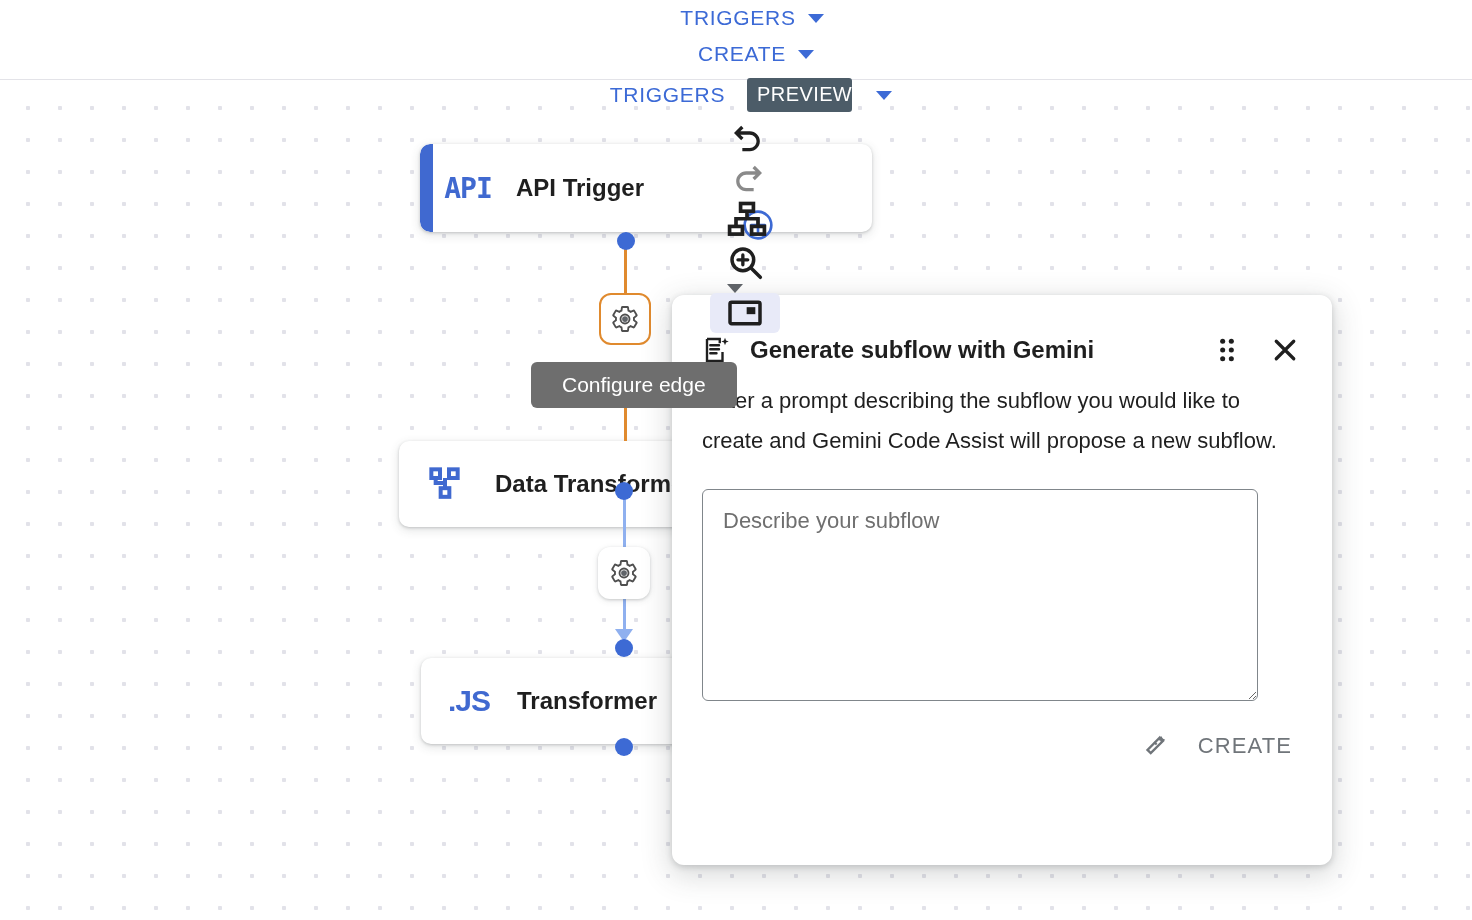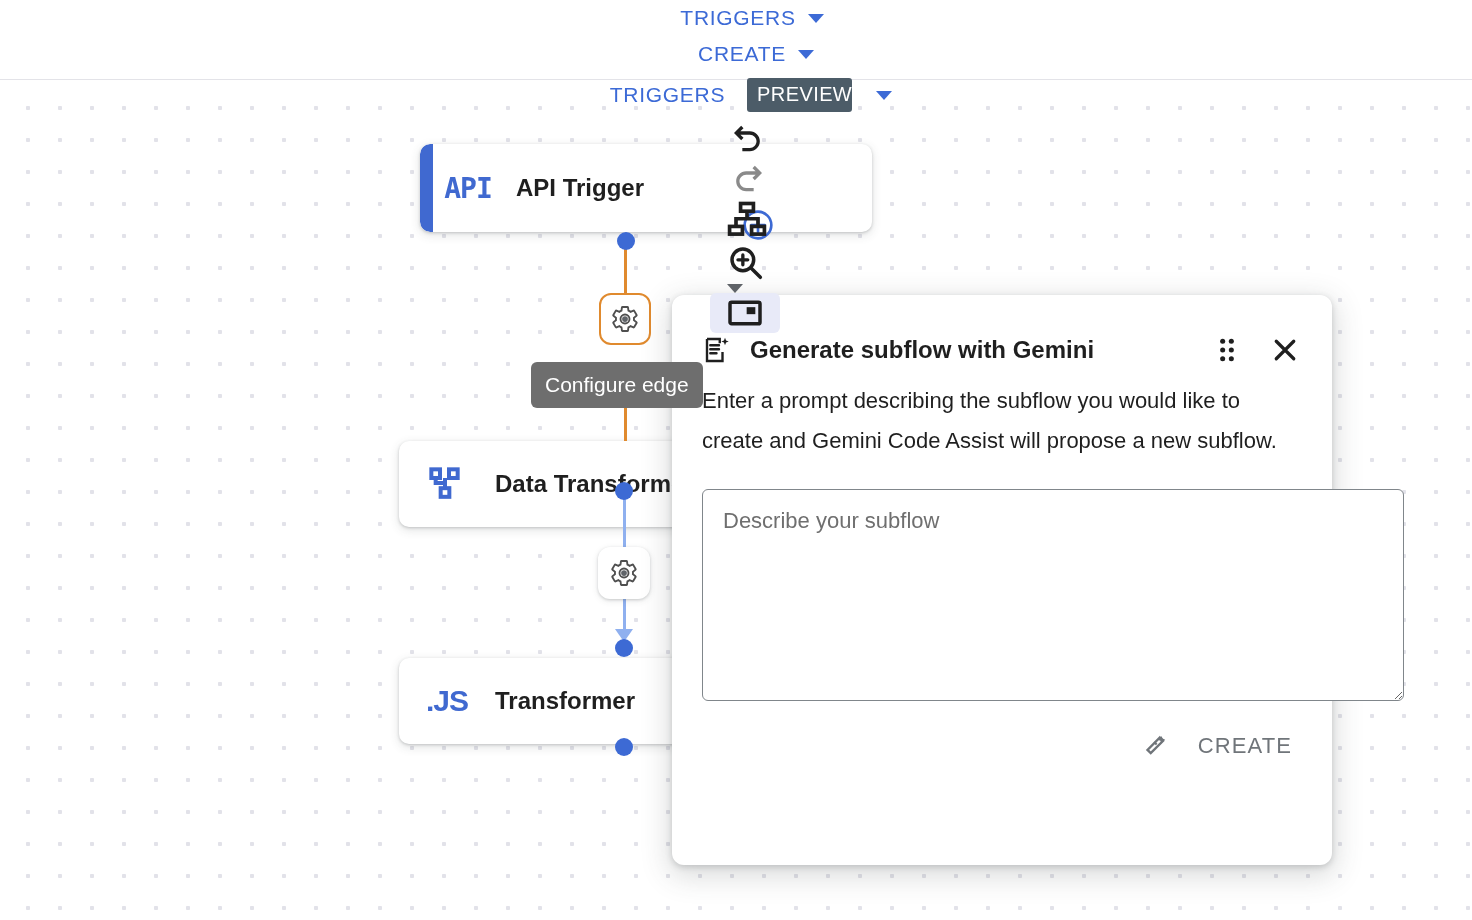--- a/index.html
+++ b/index.html
@@ -162,21 +162,21 @@
     width: 32px; height: 32px;
     z-index: 9; cursor: pointer;
   }
 
   
   .tooltip {
     position: absolute;
     background: #6e6e6e;
     color: #ffffff;
     font-size: 21px;
-    padding: 11px 14px;
+    padding: 11px 31px;
     border-radius: 6px;
     white-space: nowrap;
     z-index: 25;
   }
 
   
   .dialog {
     position: absolute;
     background: #ffffff;
     border-radius: 12px;
@@ -203,21 +203,21 @@
   }
   .dlg-desc {
     font-size: 22px;
     line-height: 40px;
     color: #1f1f1f;
     margin: 0;
     max-width: 586px;
   }
   .dlg-textarea {
     display: block;
-    width: 702px;
+    width: 556px;
     height: 212px;
     margin-top: 28px;
     border: 1.6px solid #80868b;
     border-radius: 6px;
     font-family: "Liberation Sans", sans-serif;
     font-size: 22px;
     color: #1f1f1f;
     padding: 18px 20px;
     resize: vertical;
     outline: none;
@@ -371,21 +371,21 @@
 
     <div class="gear-chip plain" style="left:598px; top:466px;">
       <svg width="30" height="30" viewBox="0 0 24 24">
         <path d="M19.14 12.94a7.07 7.07 0 000-1.88l2.03-1.58a.5.5 0 00.12-.64l-1.92-3.32a.5.5 0 00-.61-.22l-2.39.96a7.02 7.02 0 00-1.62-.94l-.36-2.54a.5.5 0 00-.5-.42h-3.84a.5.5 0 00-.5.42l-.36 2.54c-.58.24-1.12.56-1.62.94l-2.39-.96a.5.5 0 00-.61.22L2.65 8.84a.5.5 0 00.12.64l2.03 1.58a7.07 7.07 0 000 1.88l-2.03 1.58a.5.5 0 00-.12.64l1.92 3.32c.13.22.39.3.61.22l2.39-.96c.5.38 1.04.7 1.62.94l.36 2.54c.4.24.25.42.5.42h3.84c.25 0 .46-.18.5-.42l.36-2.54c.58-.24 1.12-.56 1.62-.94l2.39.96c.22.08.48 0 .61-.22l1.92-3.32a.5.5 0 00-.12-.64l-2.03-1.58zM12 15.6A3.6 3.6 0 1115.6 12 3.6 3.6 0 0112 15.6z" fill="none" stroke="#4f4f4f" stroke-width="1.5"></path>
         <circle cx="12" cy="12" r="2.3" fill="#5f6368"></circle>
       </svg>
     </div>
 
     <div class="port" style="left:615px; top:558px;"></div>
 
-    <div class="node" style="left:399px; top:577px; width:452px; height:86px;">
+    <div class="node" style="left:421px; top:577px; width:452px; height:86px;">
       <div class="node-icon">
         <span class="icon-js">.JS</span>
       </div>
       <span class="node-label">Transformer</span>
     </div>
 
     <div class="port" style="left:615px; top:657px;"></div>
 
     <div class="tooltip" style="left:531px; top:281px;">Configure edge</div>
 

